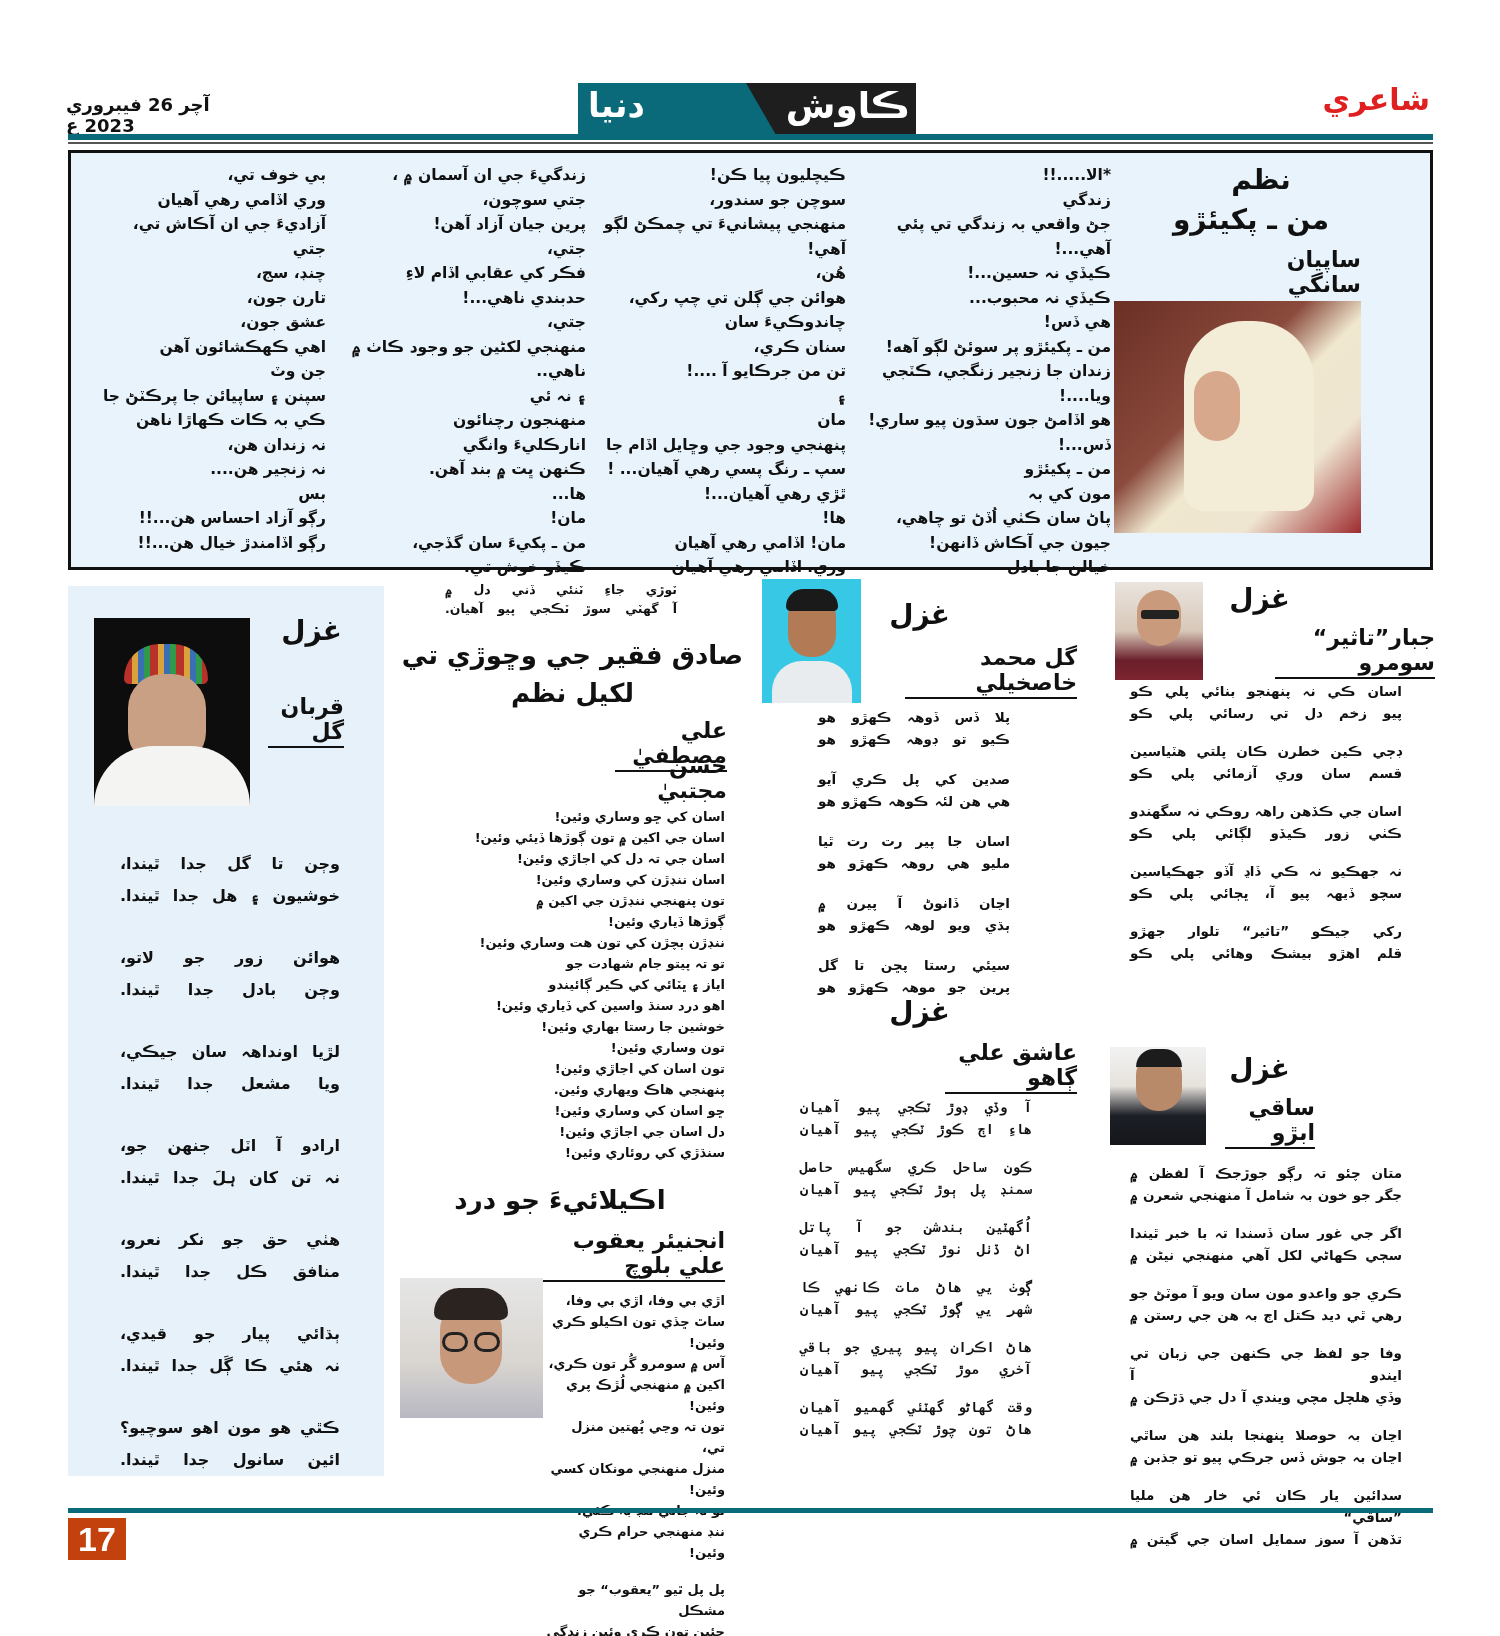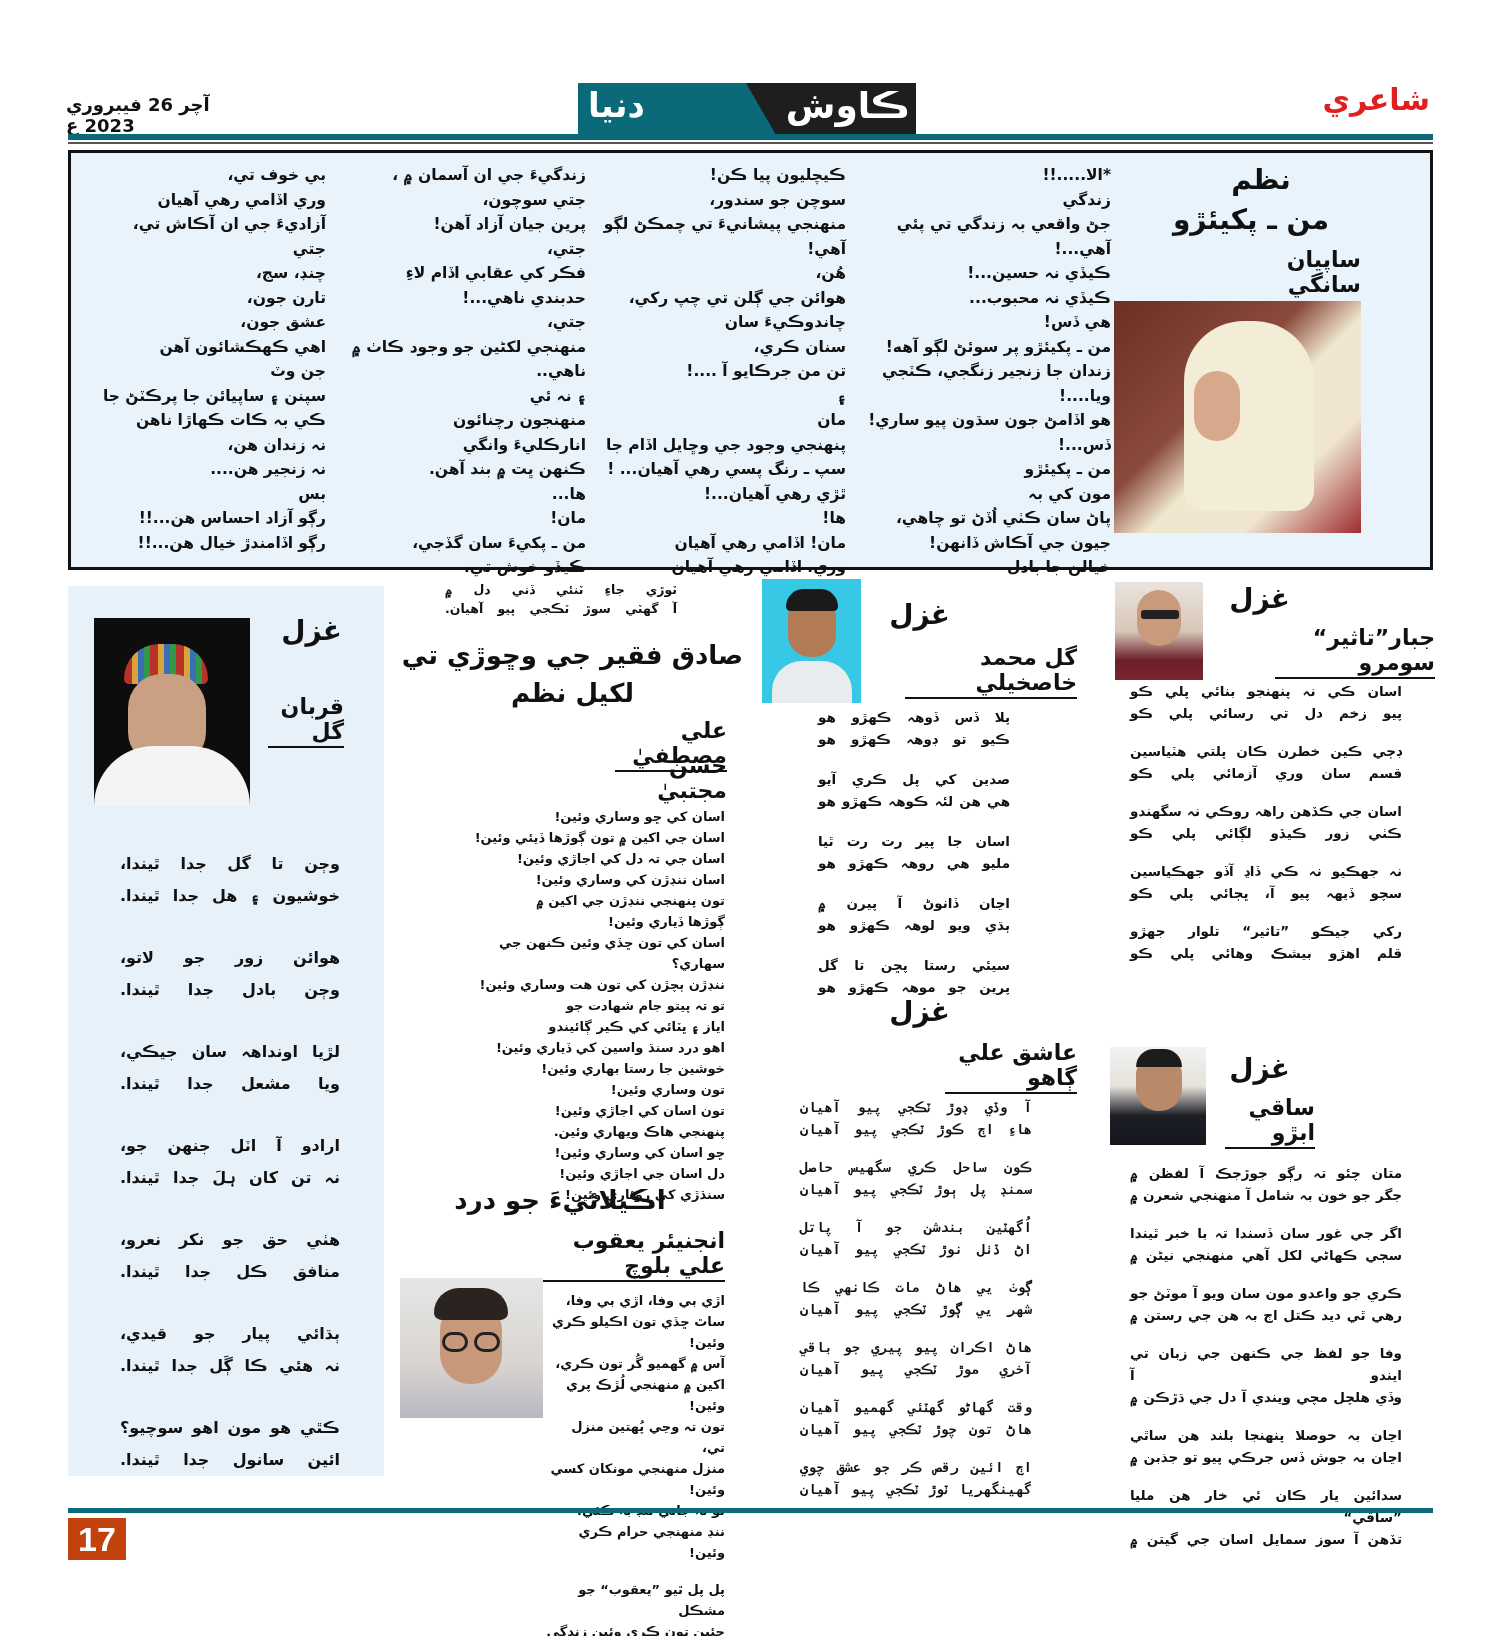--- a/index.html
+++ b/index.html
@@ -250,43 +250,38 @@
       <div>شهر يي ڳوڙ ٽڪجي پيو آهيان</div>
     </div>
   <div class="stanza" style="margin-bottom:16px">
       <div>هاڻ اڪران پيو پيري جو باقي</div>
       <div>آخري موڙ ٽڪجي پيو آهيان</div>
     </div>
   <div class="stanza" style="margin-bottom:16px">
       <div>وقت گهاڻو گهٽئي گهميو آهيان</div>
       <div>هاڻ تون چوڙ ٽڪجي پيو آهيان</div>
     </div>
-  <div class="stanza" style="margin-bottom:0">
-      <div>اڄ ائين رقص ڪر جو عشق چوي</div>
-      <div>گهينگهريا ٽوڙ ٽڪجي پيو آهيان</div>
-    </div>
 </div>
 
 <div class="abs ghazal-lines" style="left:445px;top:580px;width:232px;font-size:12.5px;line-height:19px;">
   <div>ٽوڙي جاءِ ٽنئي ڏني دل ۾</div>
   <div>آ گهٽي سوڙ ٽڪجي پيو آهيان.</div>
 </div>
 
 <div class="abs poem-title" style="left:400px;top:640px;width:345px;text-align:center;font-size:26px;">صادق فقير جي وڇوڙي تي</div>
 <div class="abs poem-title" style="left:450px;top:678px;width:245px;text-align:center;font-size:26px;">لکيل نظم</div>
 <div class="abs poet-name" style="left:615px;top:718px;width:112px;">علي مصطفيٰ</div>
 <div class="abs poet-name" style="left:615px;top:753px;width:112px;border-bottom:none;">حسن مجتبيٰ</div>
 <div class="abs free-lines" style="left:470px;top:806px;width:255px;">
   <div>اسان کي ڇو وساري وئين!</div>
   <div>اسان جي اکين ۾ تون ڳوڙها ڏيئي وئين!</div>
   <div>اسان جي تہ دل کي اجاڙي وئين!</div>
   <div>اسان ننڊڙن کي وساري وئين!</div>
   <div>تون پنهنجي ننڊڙن جي اکين ۾</div>
   <div>ڳوڙها ڏياري وئين!</div>
-  <div>اسان کي تون ڇڏي وئين ڪنهن جي سهاري؟</div>
   <div>ننڊڙن ٻچڙن کي تون هت وساري وئين!</div>
   <div>تو تہ پيتو جام شهادت جو</div>
   <div>اياز ۽ ڀٽائي کي ڪير ڳائيندو</div>
   <div>اهو درد سنڌ واسين کي ڏياري وئين!</div>
   <div>خوشين جا رستا بهاري وئين!</div>
   <div>تون وساري وئين!</div>
   <div>تون اسان کي اجاڙي وئين!</div>
   <div>پنهنجي هاڪ ويهاري وئين.</div>
   <div>ڇو اسان کي وساري وئين!</div>
   <div>دل اسان جي اجاڙي وئين!</div>
@@ -297,21 +292,21 @@
 <div class="abs poet-name" style="left:520px;top:1228px;width:205px;">انجنيئر يعقوب علي بلوچ</div>
 <div class="abs photo" style="left:400px;top:1278px;width:143px;height:140px;background:linear-gradient(180deg,#e6e6e6 0%,#d9d5d0 60%,#b8b8c2 100%);">
   <div style="position:absolute;left:40px;top:22px;width:62px;height:84px;border-radius:30px;background:#c8987a;"></div>
   <div style="position:absolute;left:34px;top:10px;width:74px;height:32px;border-radius:34px 34px 10px 10px;background:#2a2320;"></div>
   <div style="position:absolute;left:42px;top:54px;width:26px;height:20px;border:3px solid #222;border-radius:10px;"></div>
   <div style="position:absolute;left:74px;top:54px;width:26px;height:20px;border:3px solid #222;border-radius:10px;"></div>
 </div>
 <div class="abs free-lines" style="left:545px;top:1290px;width:180px;">
   <div>اڙي بي وفا، اڙي بي وفا،</div>
   <div>ساٿ ڇڏي تون اڪيلو ڪري وئين!</div>
-  <div>آس ۾ گهميو گُر تون ڪري،</div>
+  <div>آس ۾ سومرو گُر تون ڪري،</div>
   <div>اکين ۾ منهنجي لُڙڪ پري وئين!</div>
   <div>تون تہ وڃي پُهتين منزل تي،</div>
   <div>منزل منهنجي مونکان کسي وئين!</div>
   <div>تو تہ جاني ننڊ بہ ڪئي،</div>
   <div>ننڊ منهنجي حرام ڪري وئين!</div>
   <div style="height:16px"></div>
   <div>پل پل ٿيو ”يعقوب“ جو مشڪل</div>
   <div>جئين تون ڪري وئين زندگي خالي!</div>
 </div>
 

